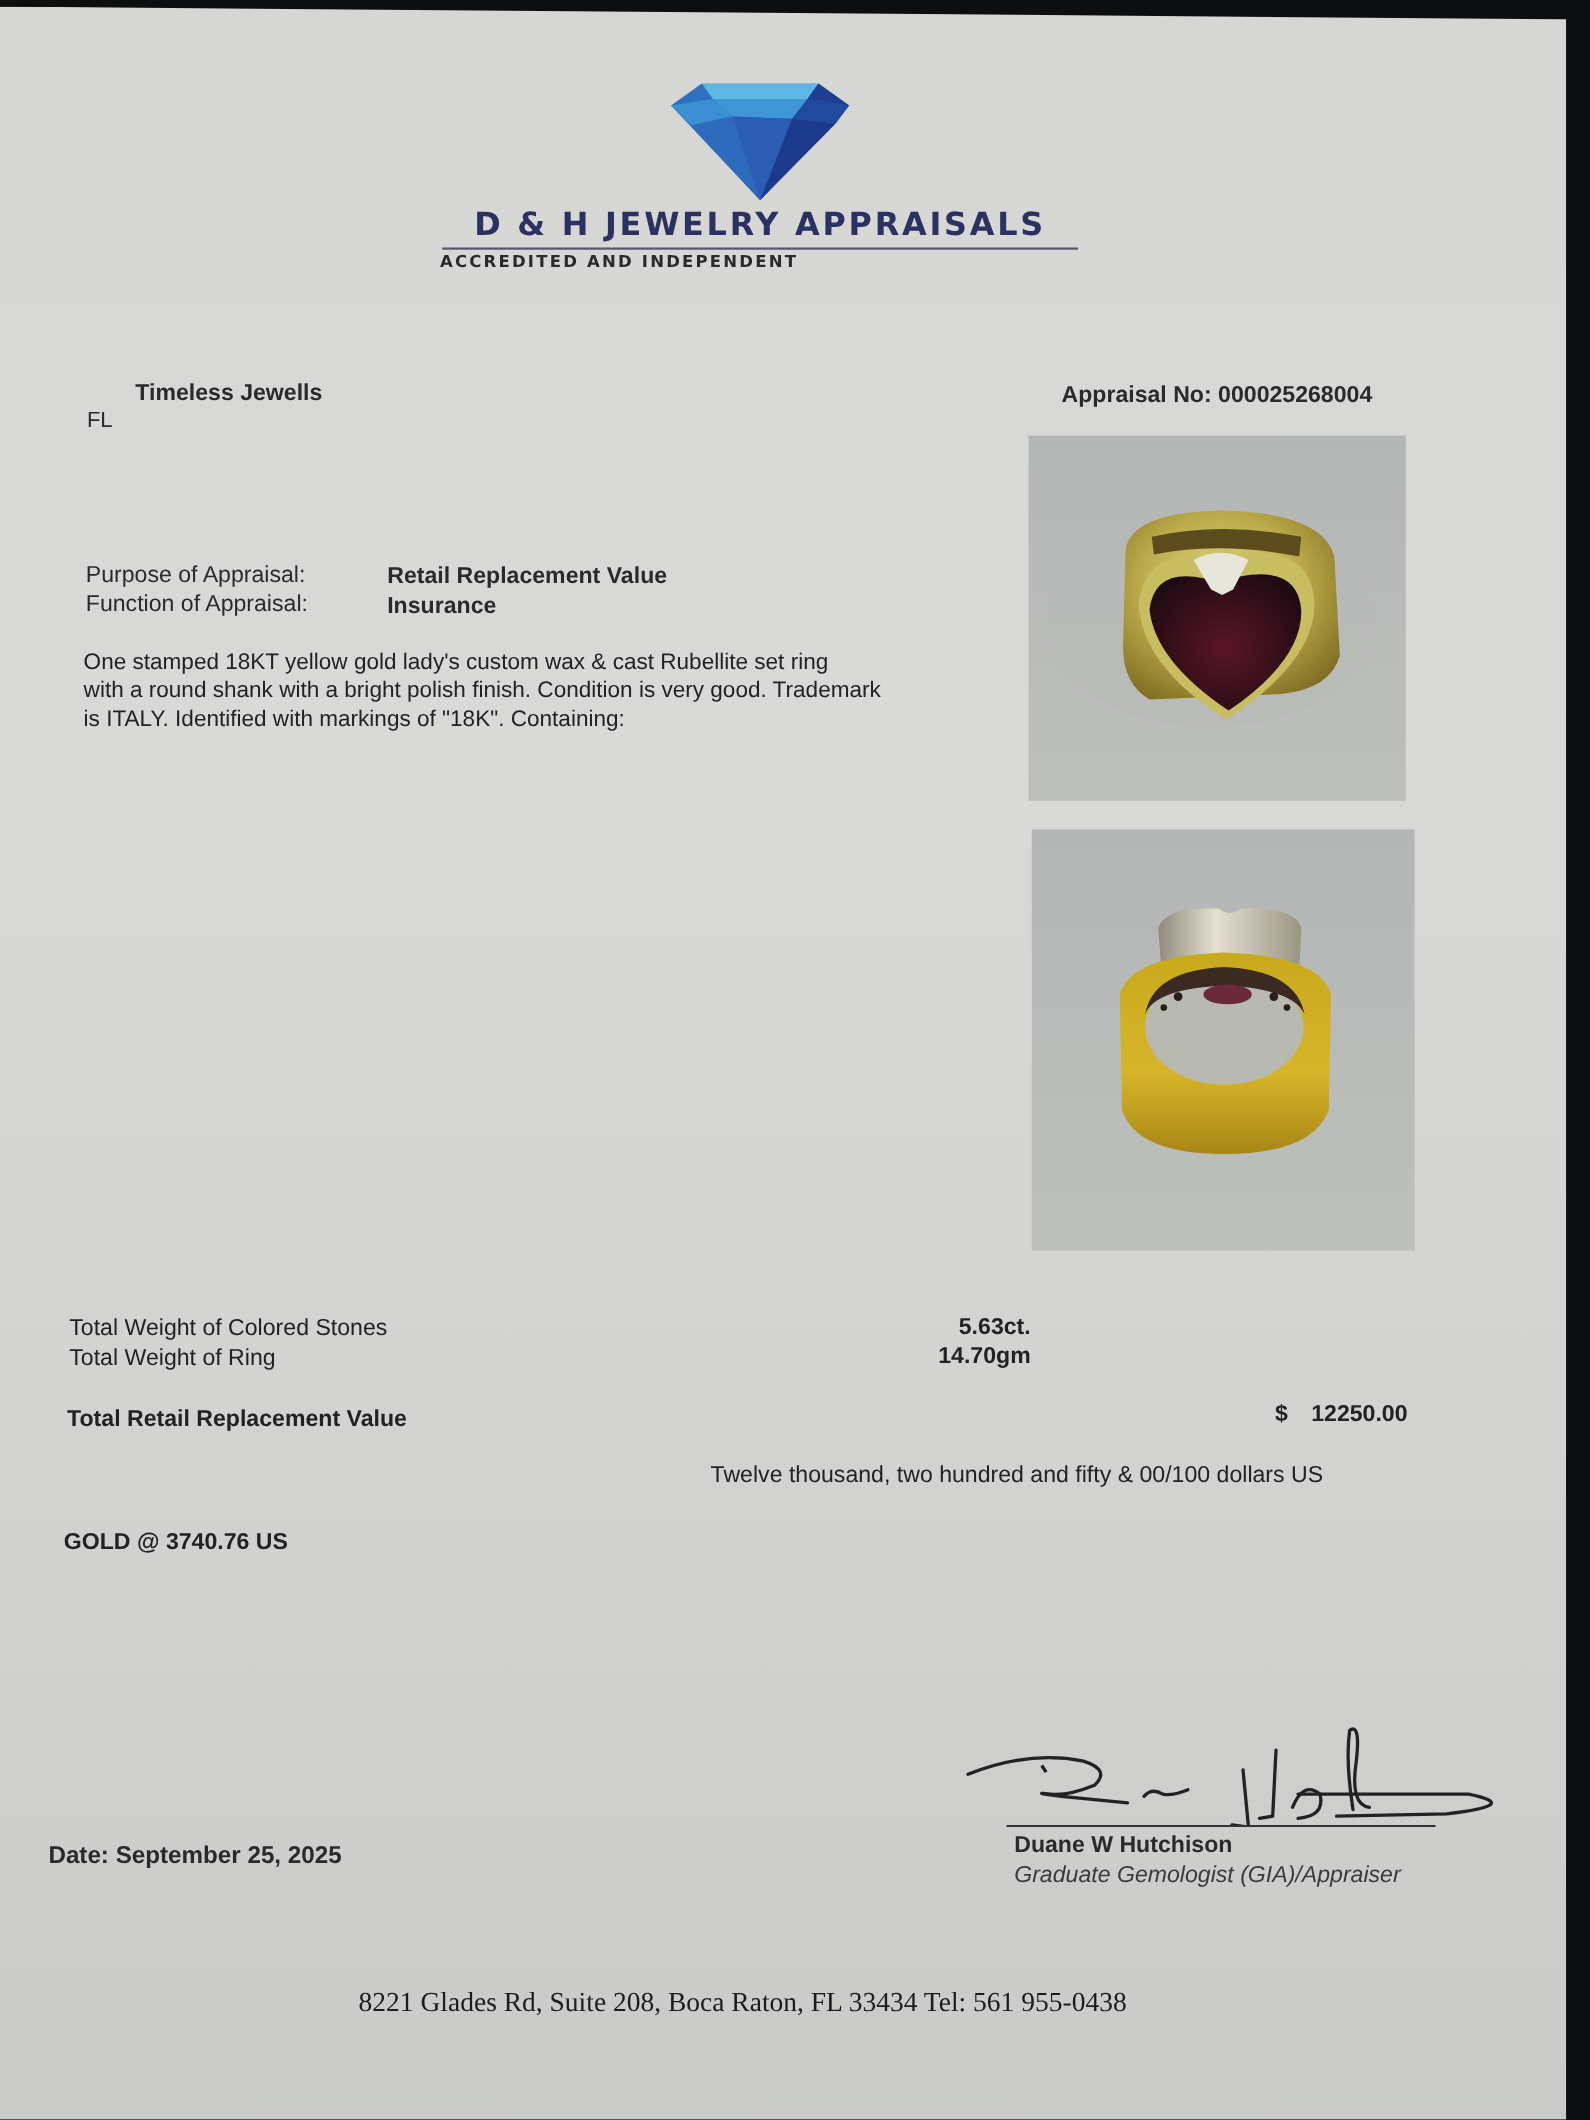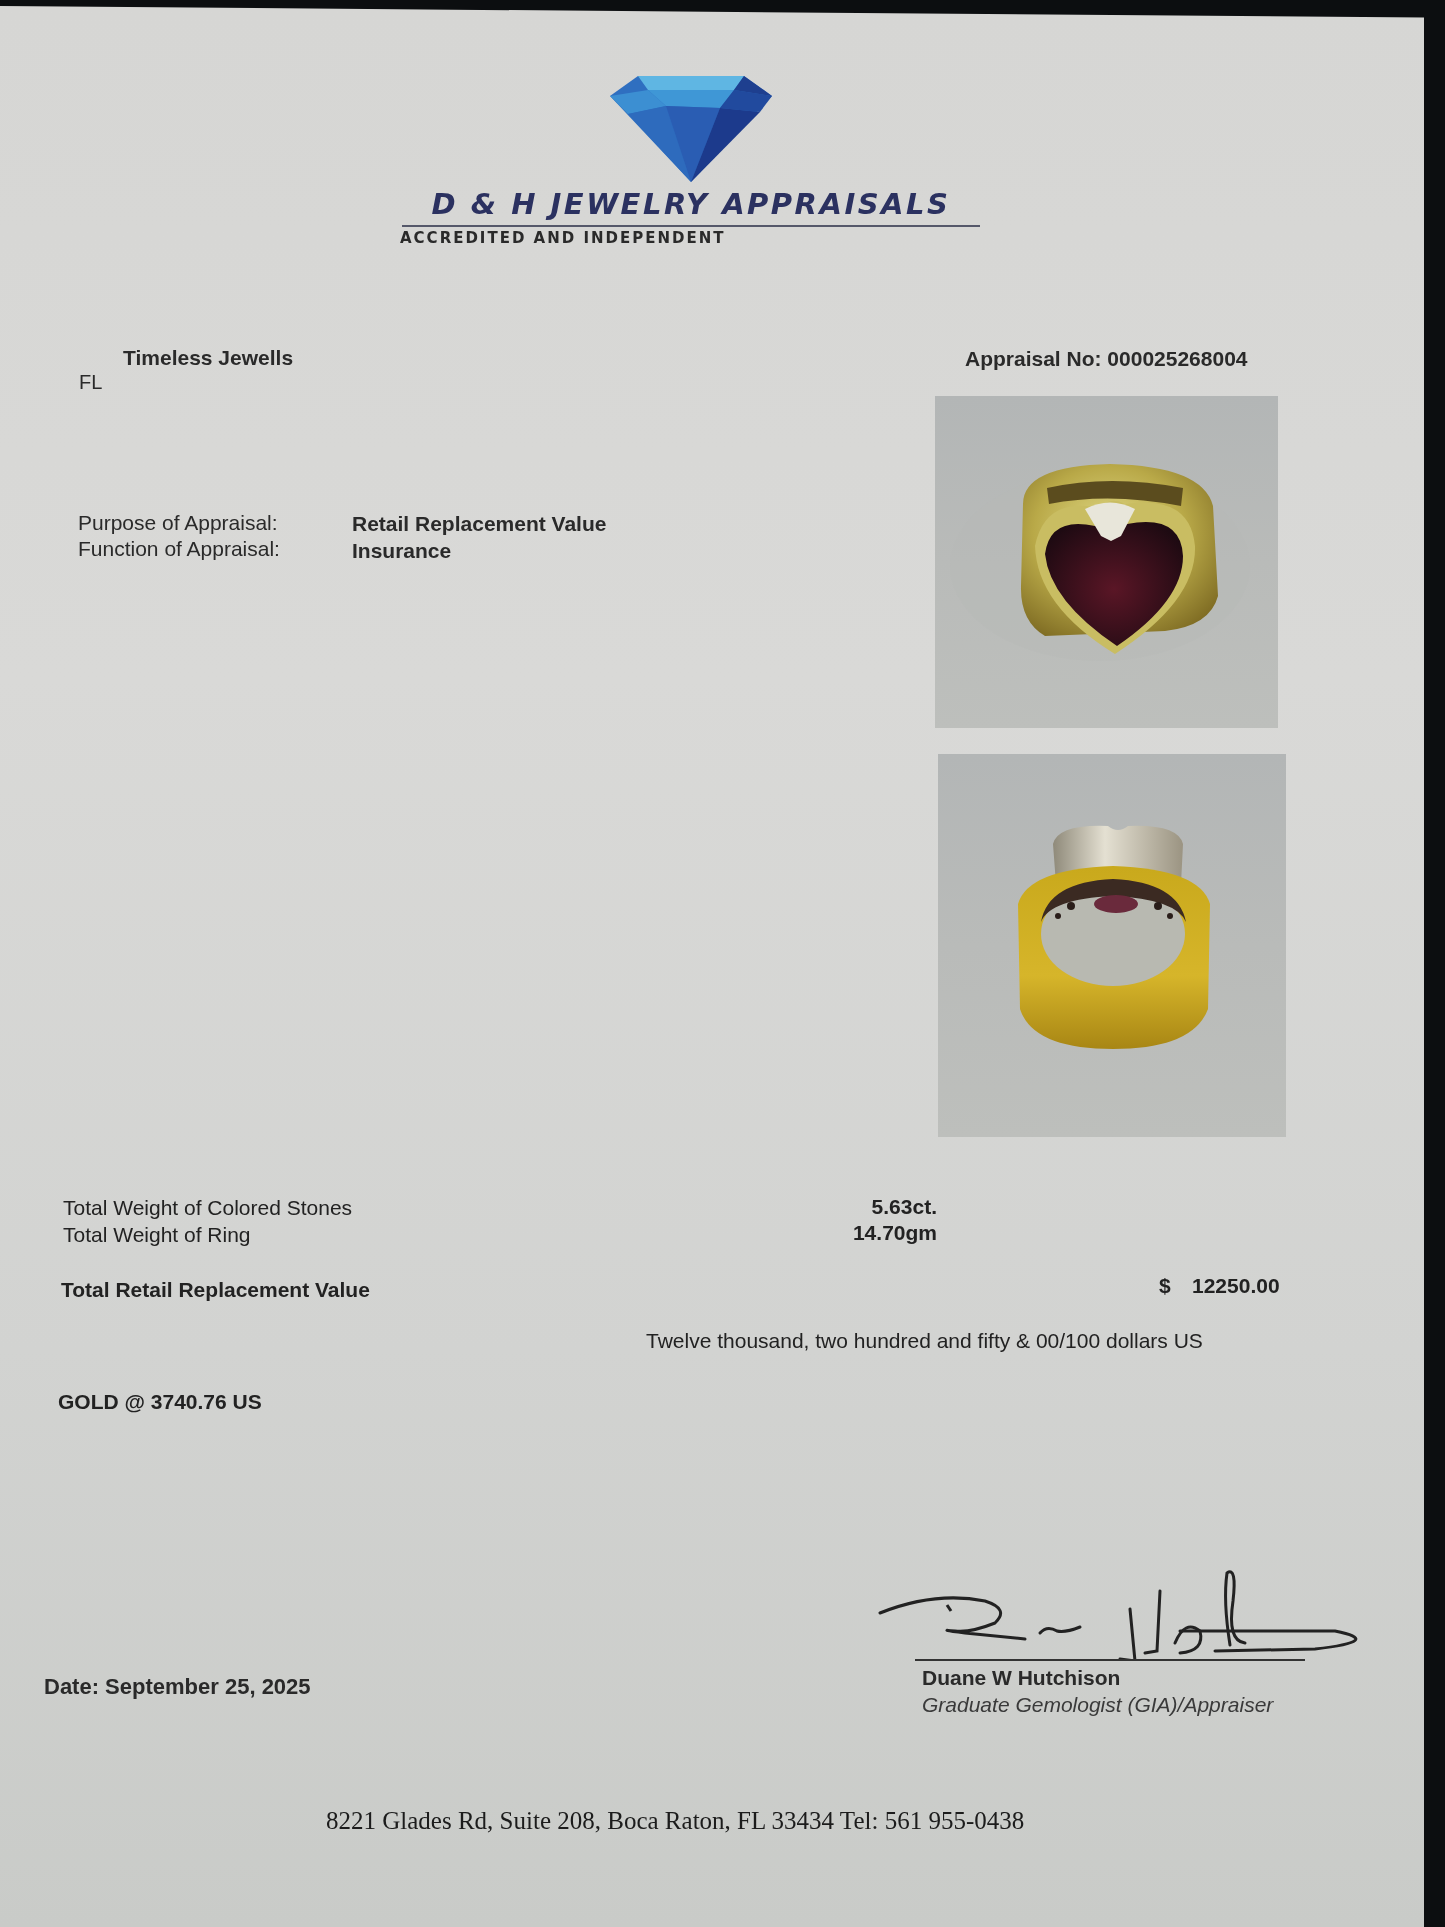--- a/index.html
+++ b/index.html
@@ -37,21 +37,20 @@
       left: 400px;
       top: 181px;
       width: 582px;
       text-align: center;
       font-family: "DejaVu Sans", sans-serif;
       font-weight: bold;
       font-size: 29px;
       letter-spacing: 2.5px;
       color: #2b3160;
       white-space: nowrap;
-      font-style: italic;
     }
     .logo-rule {
       left: 402px;
       top: 219px;
       width: 578px;
       height: 2px;
       background: #55586a;
     }
     .logo-sub {
       left: 400px;
@@ -202,20 +201,23 @@
   <div class="abs client-name">Timeless Jewells</div>
   <div class="abs client-state">FL</div>
 
   <div class="abs appraisal-no">Appraisal No: 000025268004</div>
 
   <div class="abs field-label" style="left:78px; top:505px;">Purpose of Appraisal:</div>
   <div class="abs field-value" style="left:352px; top:506px;">Retail Replacement Value</div>
   <div class="abs field-label" style="left:78px; top:531px;">Function of Appraisal:</div>
   <div class="abs field-value" style="left:352px; top:533px;">Insurance</div>
 
+  <div class="abs para" style="left:76px; top:583px; width:860px;">One stamped 18KT yellow gold lady's custom wax &amp; cast Rubellite set ring
+with a round shank with a bright polish finish. Condition is very good.  Trademark
+is ITALY. Identified with markings of "18K".  Containing:</div>
 
   <div class="abs photo" style="left:935px; top:390px; width:343px; height:332px;">
     <svg width="343" height="332" viewBox="0 0 343 332">
       <defs>
         <radialGradient id="gold1" cx="45%" cy="40%" r="70%">
           <stop offset="0%" stop-color="#e3dc8a"></stop>
           <stop offset="55%" stop-color="#b9a948"></stop>
           <stop offset="100%" stop-color="#7d6a22"></stop>
         </radialGradient>
         <radialGradient id="ruby" cx="50%" cy="55%" r="60%">

